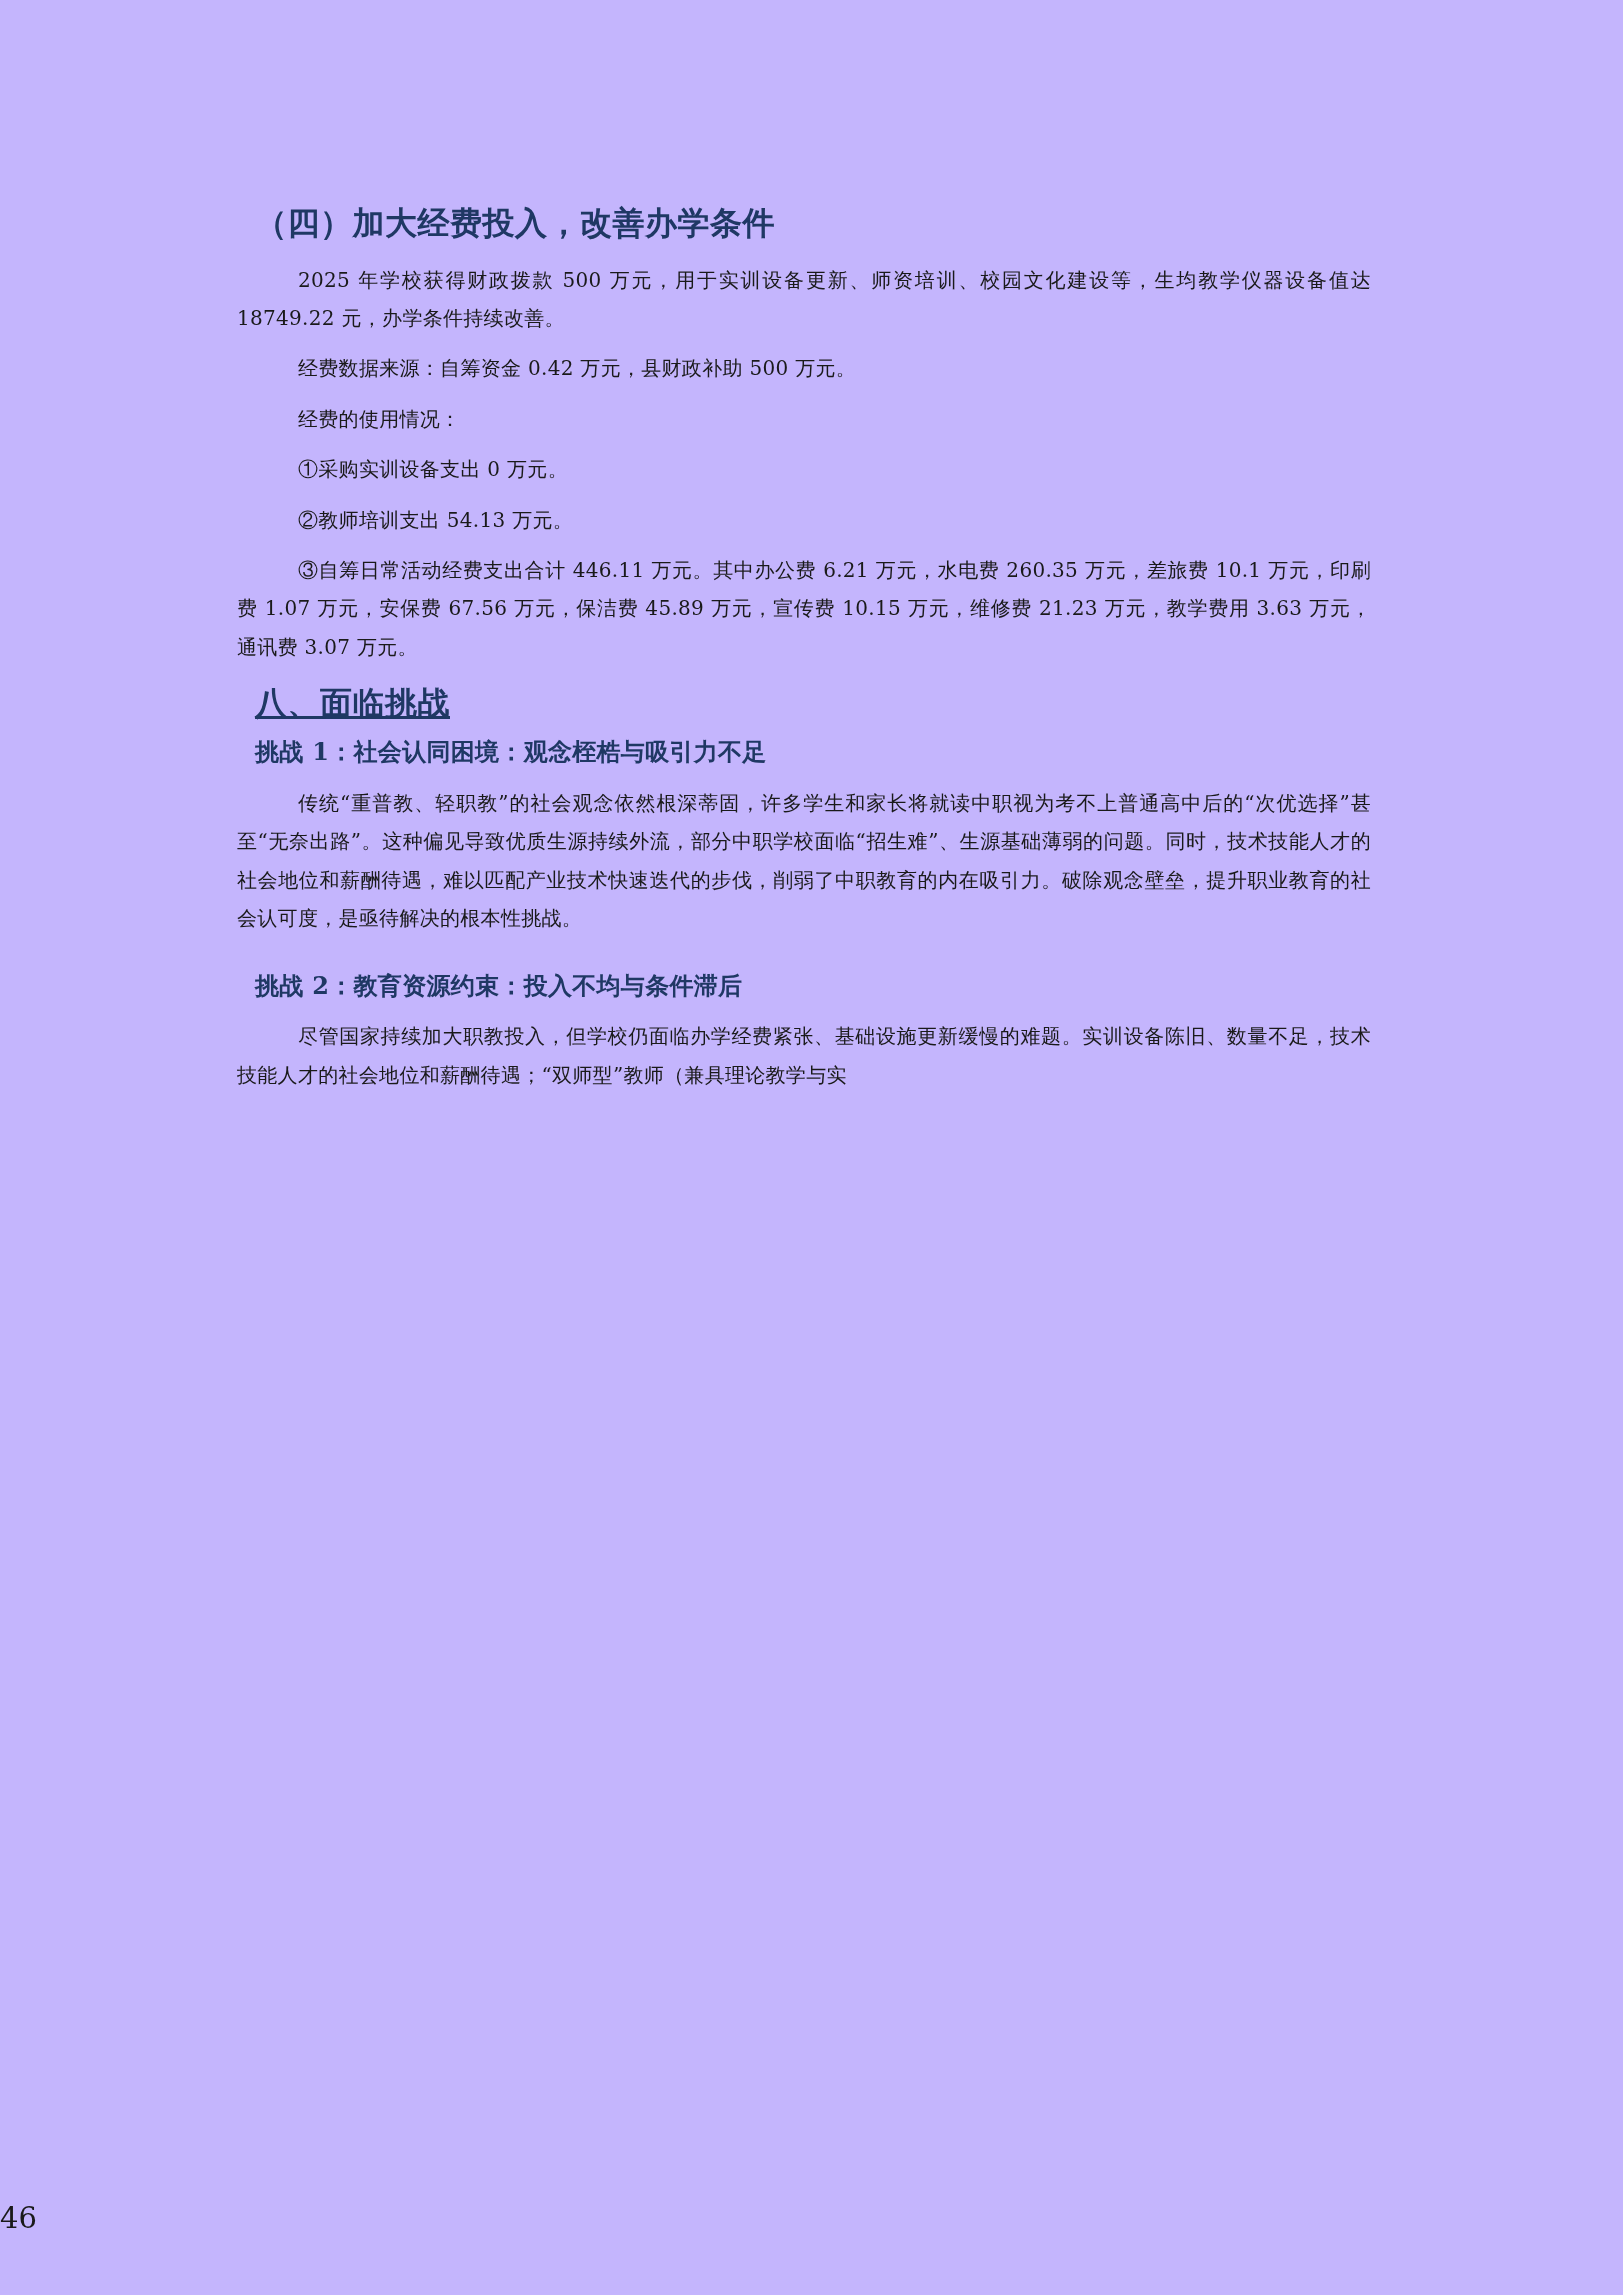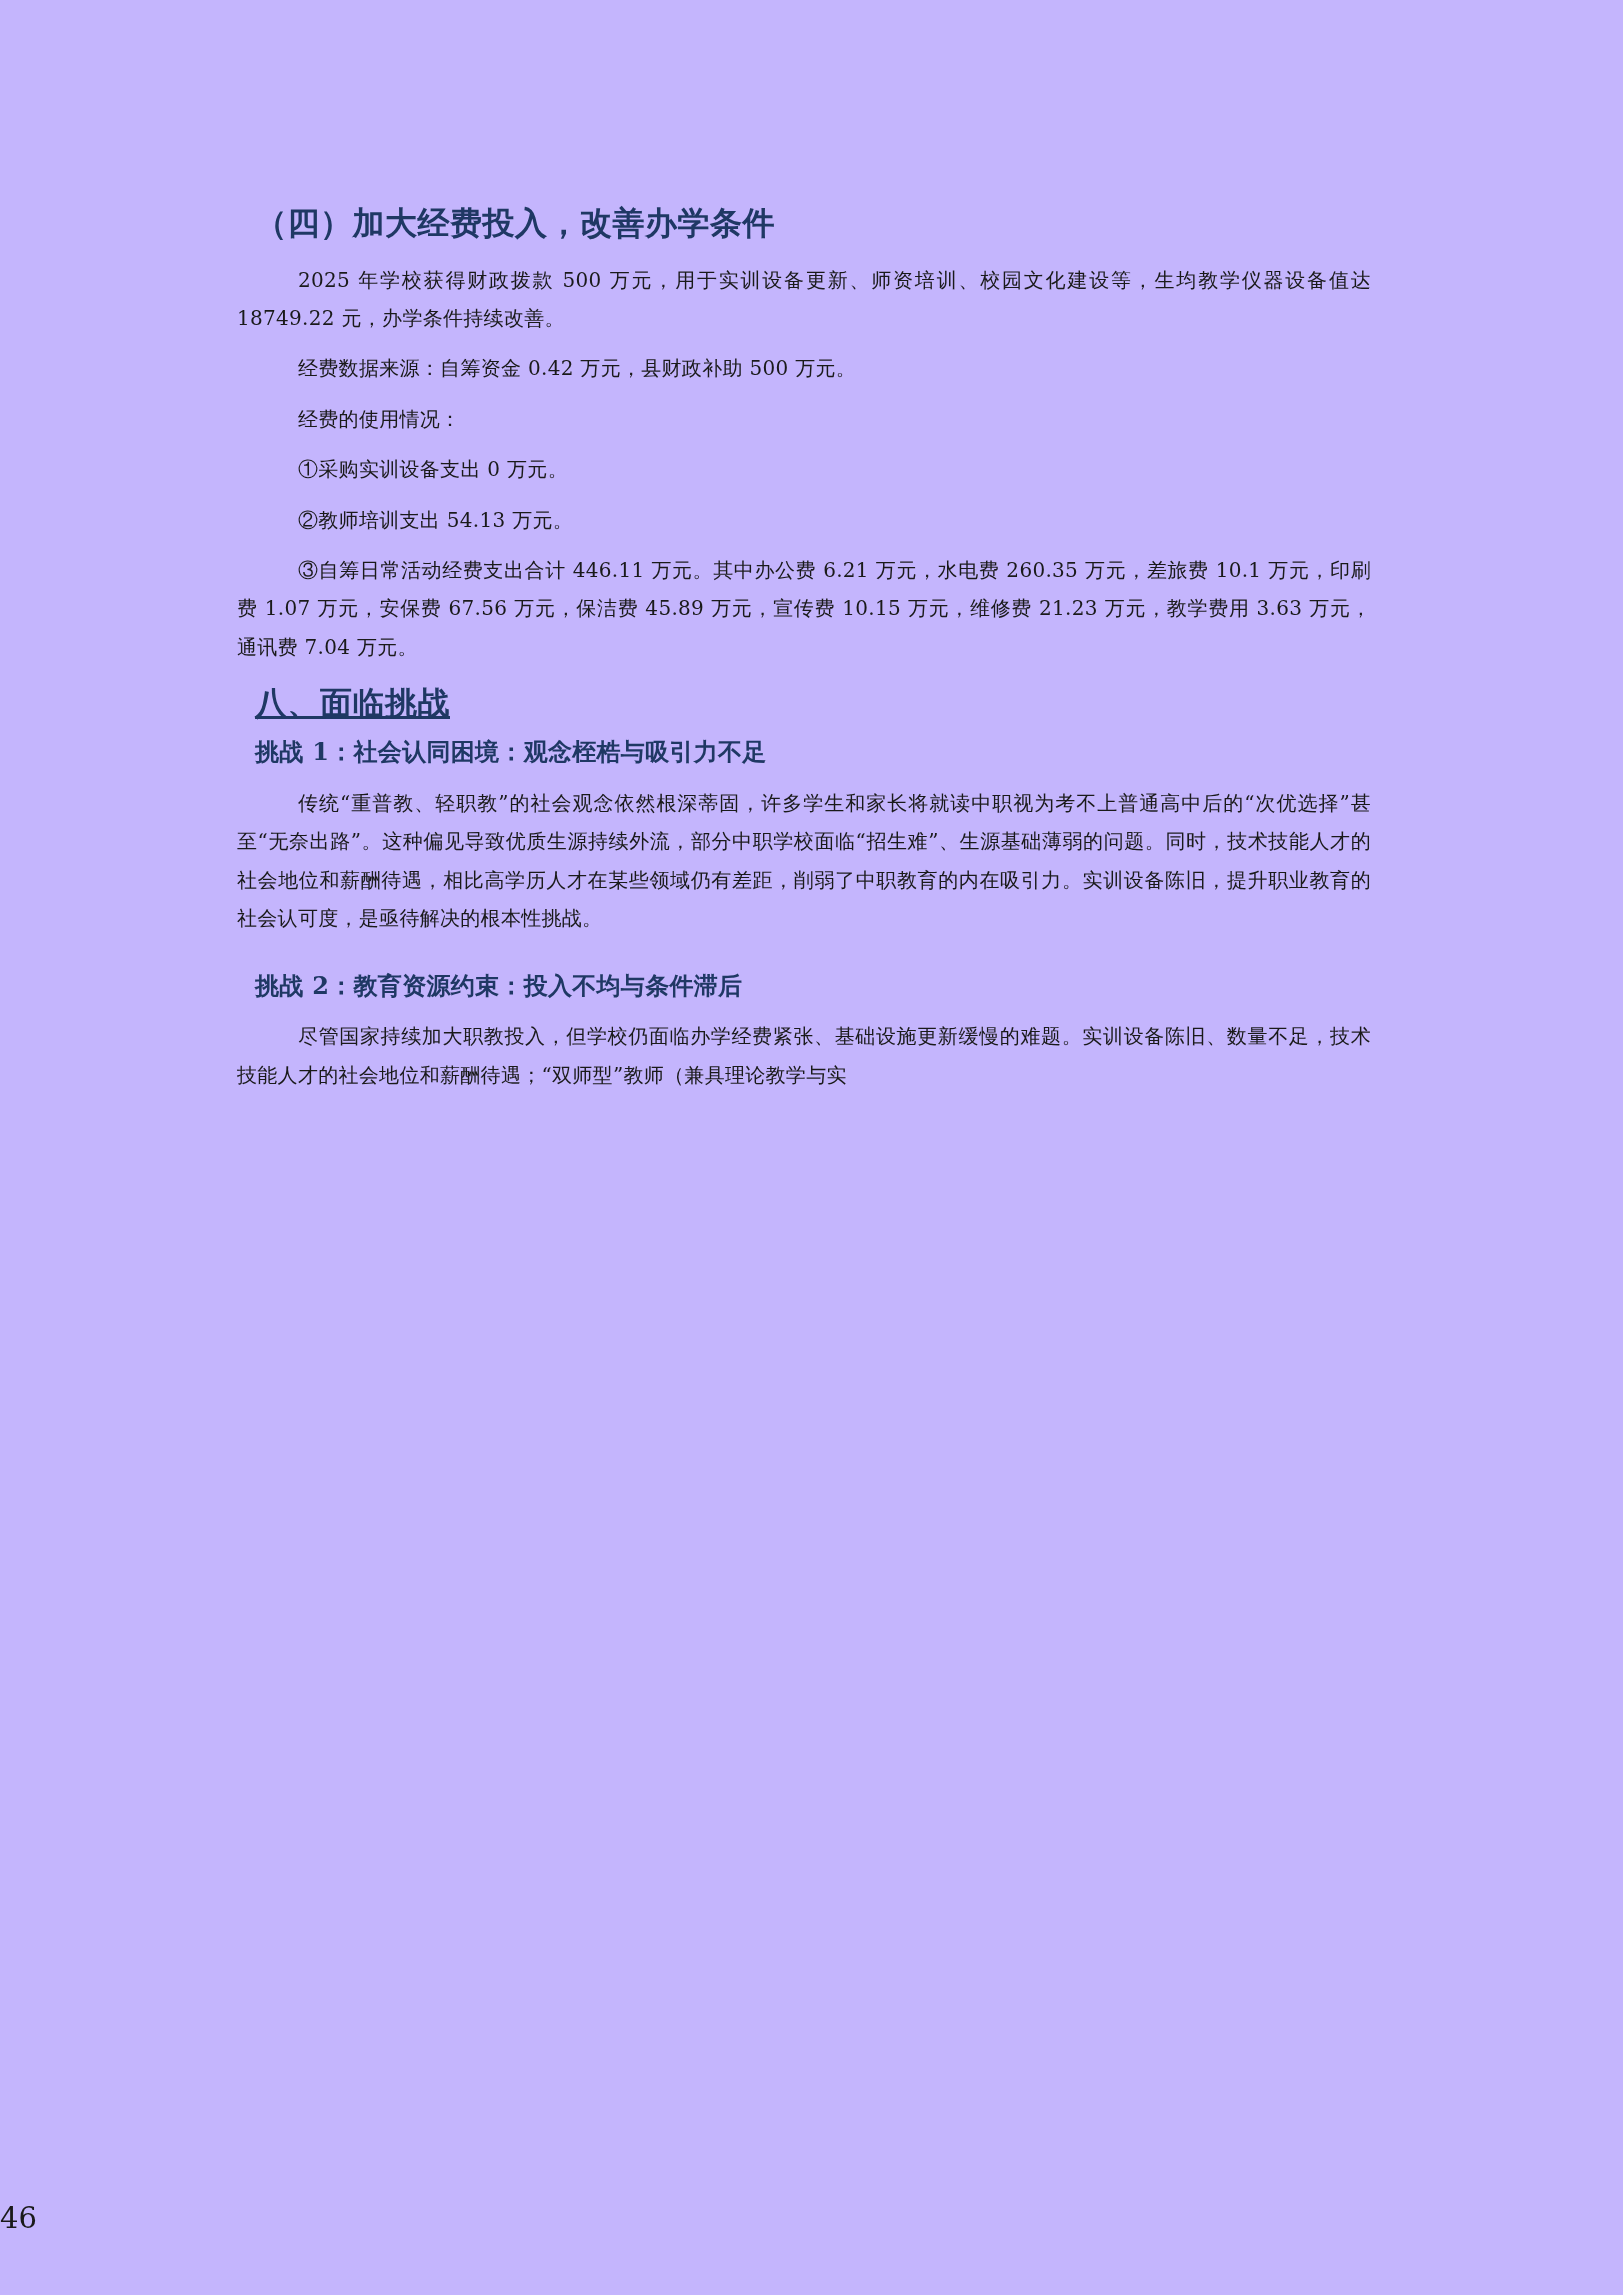--- a/index.html
+++ b/index.html
@@ -87,27 +87,27 @@
     <p class="body">2025 年学校获得财政拨款 500 万元，用于实训设备更新、师资培训、校园文化建设等，生均教学仪器设备值达 18749.22 元，办学条件持续改善。</p>
 
     <p class="body">经费数据来源：自筹资金 0.42 万元，县财政补助 500 万元。</p>
 
     <p class="body">经费的使用情况：</p>
 
     <p class="body">①采购实训设备支出 0 万元。</p>
 
     <p class="body">②教师培训支出 54.13 万元。</p>
 
-    <p class="body">③自筹日常活动经费支出合计 446.11 万元。其中办公费 6.21 万元，水电费 260.35 万元，差旅费 10.1 万元，印刷费 1.07 万元，安保费 67.56 万元，保洁费 45.89 万元，宣传费 10.15 万元，维修费 21.23 万元，教学费用 3.63 万元，通讯费 7.04 万元。</p>
+    <p class="body">③自筹日常活动经费支出合计 446.11 万元。其中办公费 6.21 万元，水电费 260.35 万元，差旅费 10.1 万元，印刷费 1.07 万元，安保费 67.56 万元，保洁费 45.89 万元，宣传费 10.15 万元，维修费 21.23 万元，教学费用 3.63 万元，通讯费 3.07 万元。</p>
 
     <h2 class="h-section">八、面临挑战</h2>
 
     <h3 class="h-challenge">挑战 1：社会认同困境：观念桎梏与吸引力不足</h3>
 
-    <p class="body">传统“重普教、轻职教”的社会观念依然根深蒂固，许多学生和家长将就读中职视为考不上普通高中后的“次优选择”甚至“无奈出路”。这种偏见导致优质生源持续外流，部分中职学校面临“招生难”、生源基础薄弱的问题。同时，技术技能人才的社会地位和薪酬待遇，相比高学历人才在某些领域仍有差距，削弱了中职教育的内在吸引力。实训设备陈旧，提升职业教育的社会认可度，是亟待解决的根本性挑战。</p>
+    <p class="body">传统“重普教、轻职教”的社会观念依然根深蒂固，许多学生和家长将就读中职视为考不上普通高中后的“次优选择”甚至“无奈出路”。这种偏见导致优质生源持续外流，部分中职学校面临“招生难”、生源基础薄弱的问题。同时，技术技能人才的社会地位和薪酬待遇，难以匹配产业技术快速迭代的步伐，削弱了中职教育的内在吸引力。破除观念壁垒，提升职业教育的社会认可度，是亟待解决的根本性挑战。</p>
 
     <div class="gap-md"></div>
 
     <h3 class="h-challenge">挑战 2：教育资源约束：投入不均与条件滞后</h3>
 
     <p class="body">尽管国家持续加大职教投入，但学校仍面临办学经费紧张、基础设施更新缓慢的难题。实训设备陈旧、数量不足，技术技能人才的社会地位和薪酬待遇；“双师型”教师（兼具理论教学与实</p>
 
   </div>
 
   <div class="page-number">46</div>

